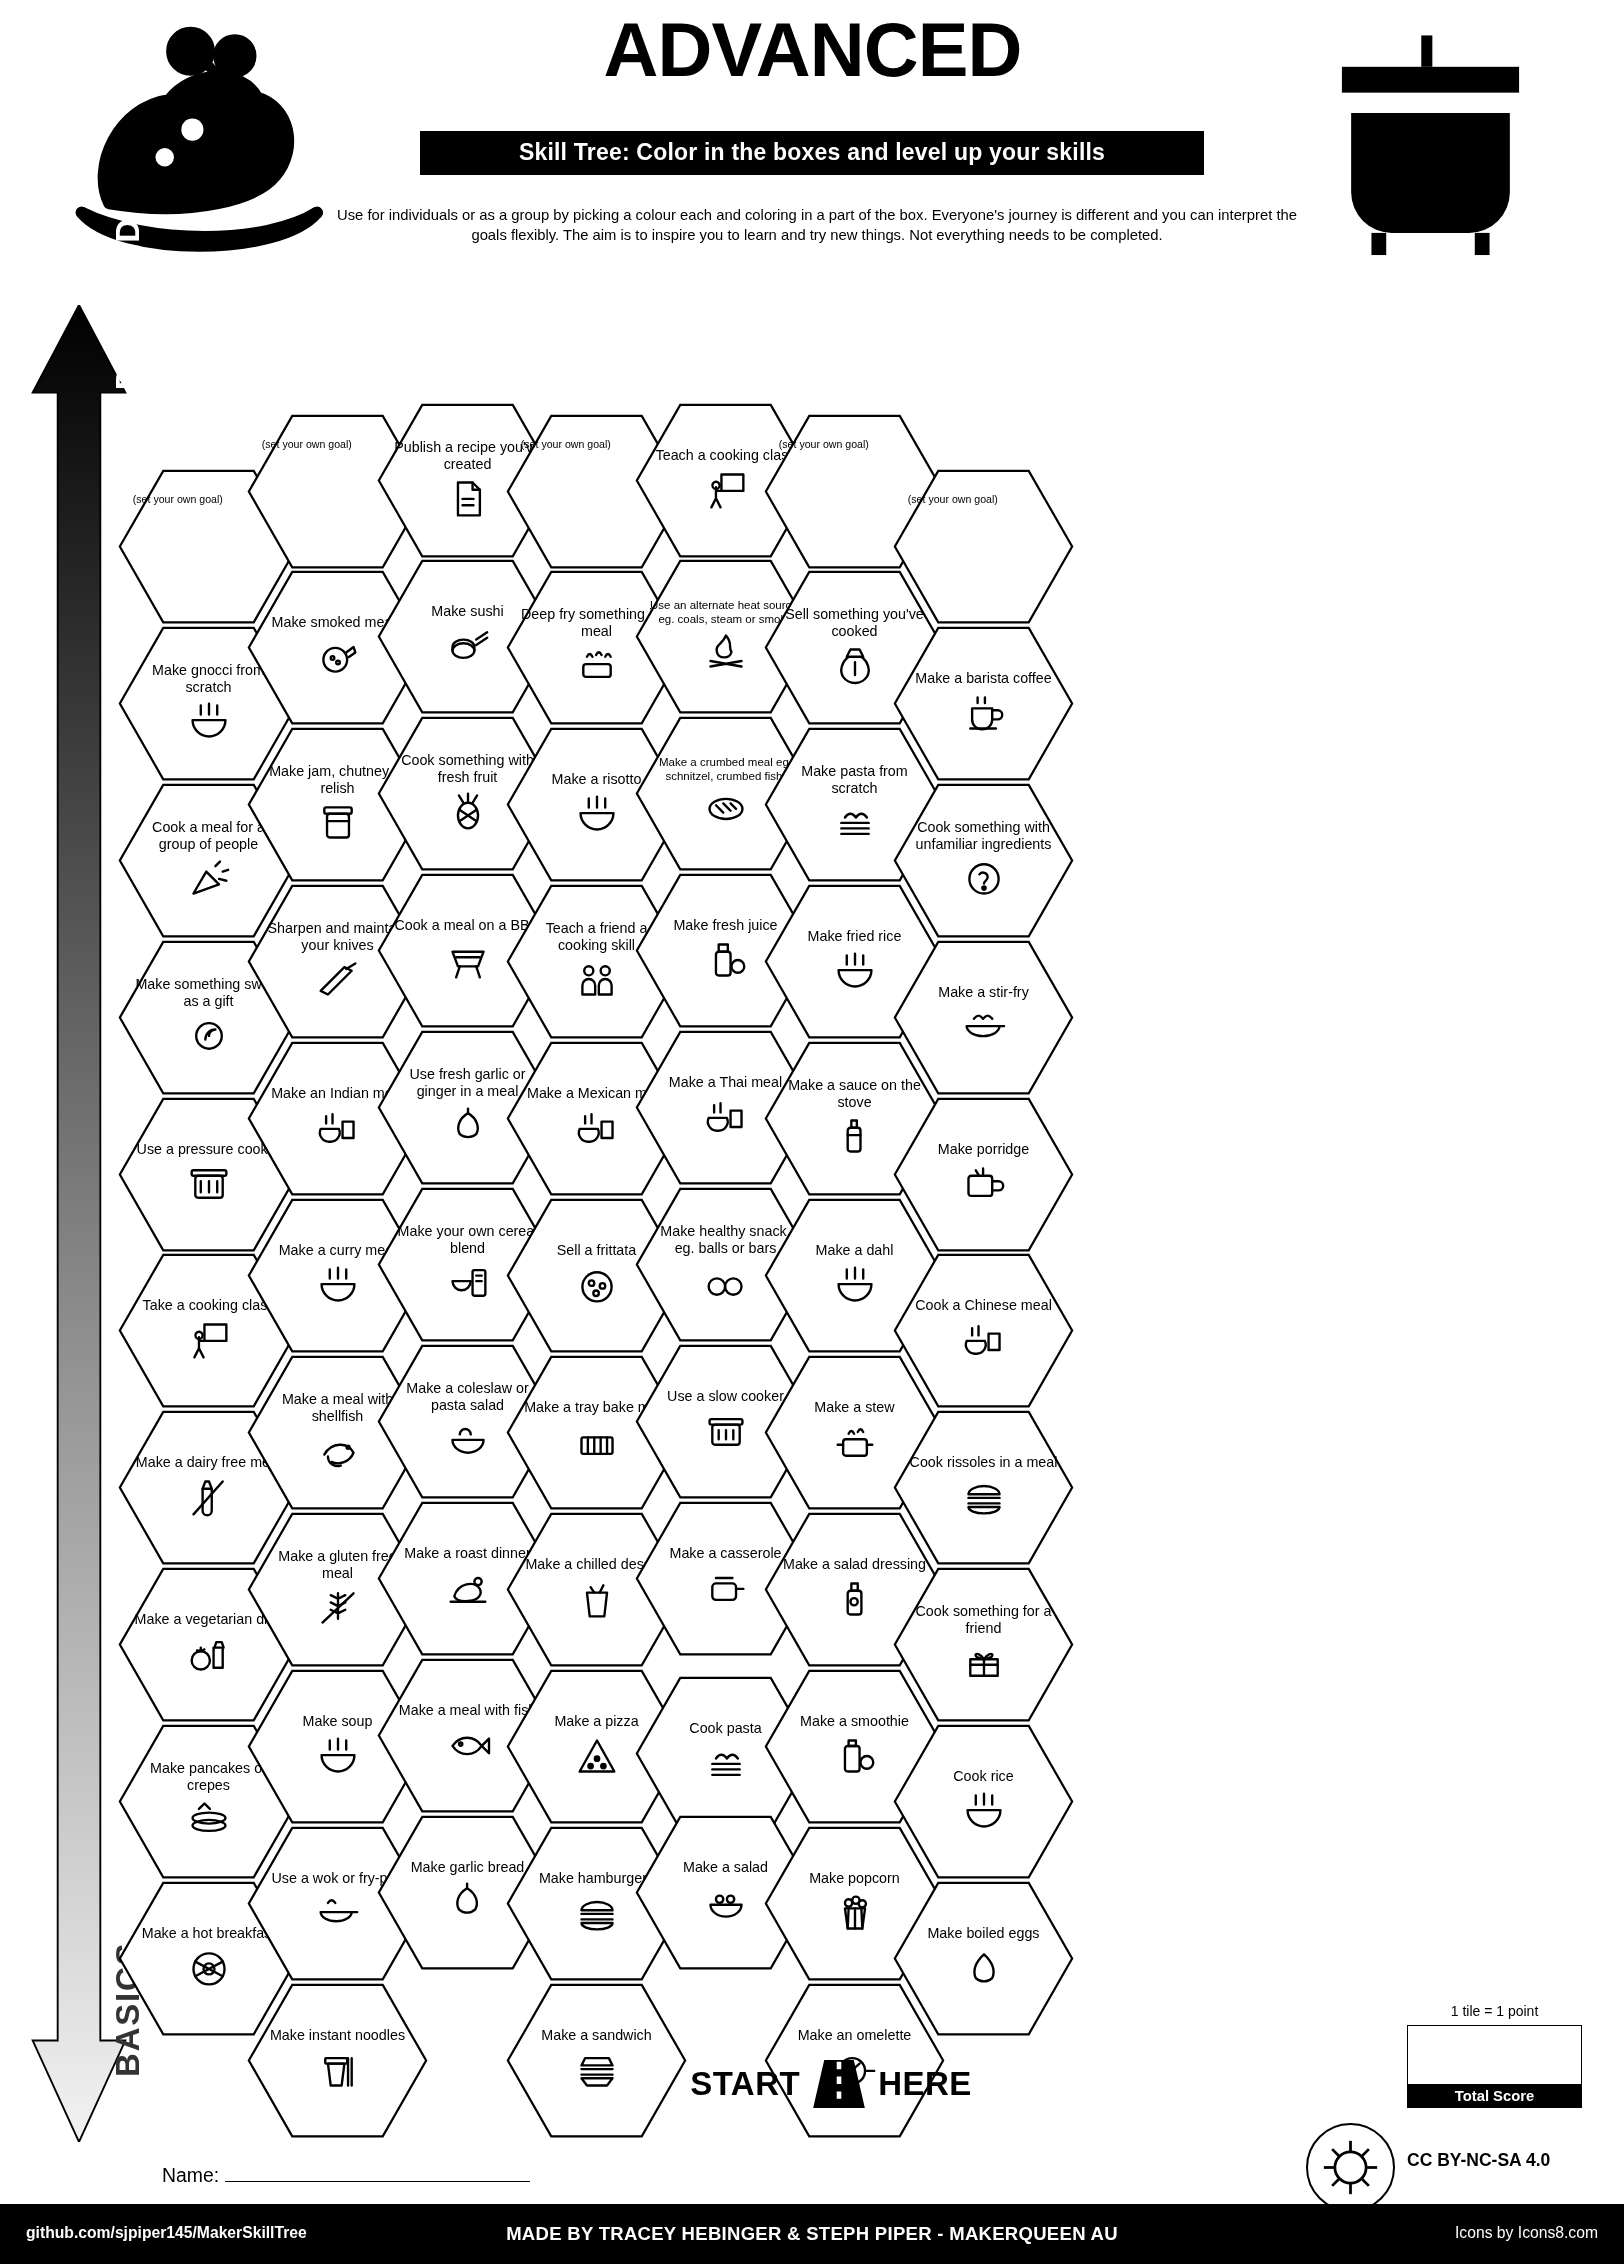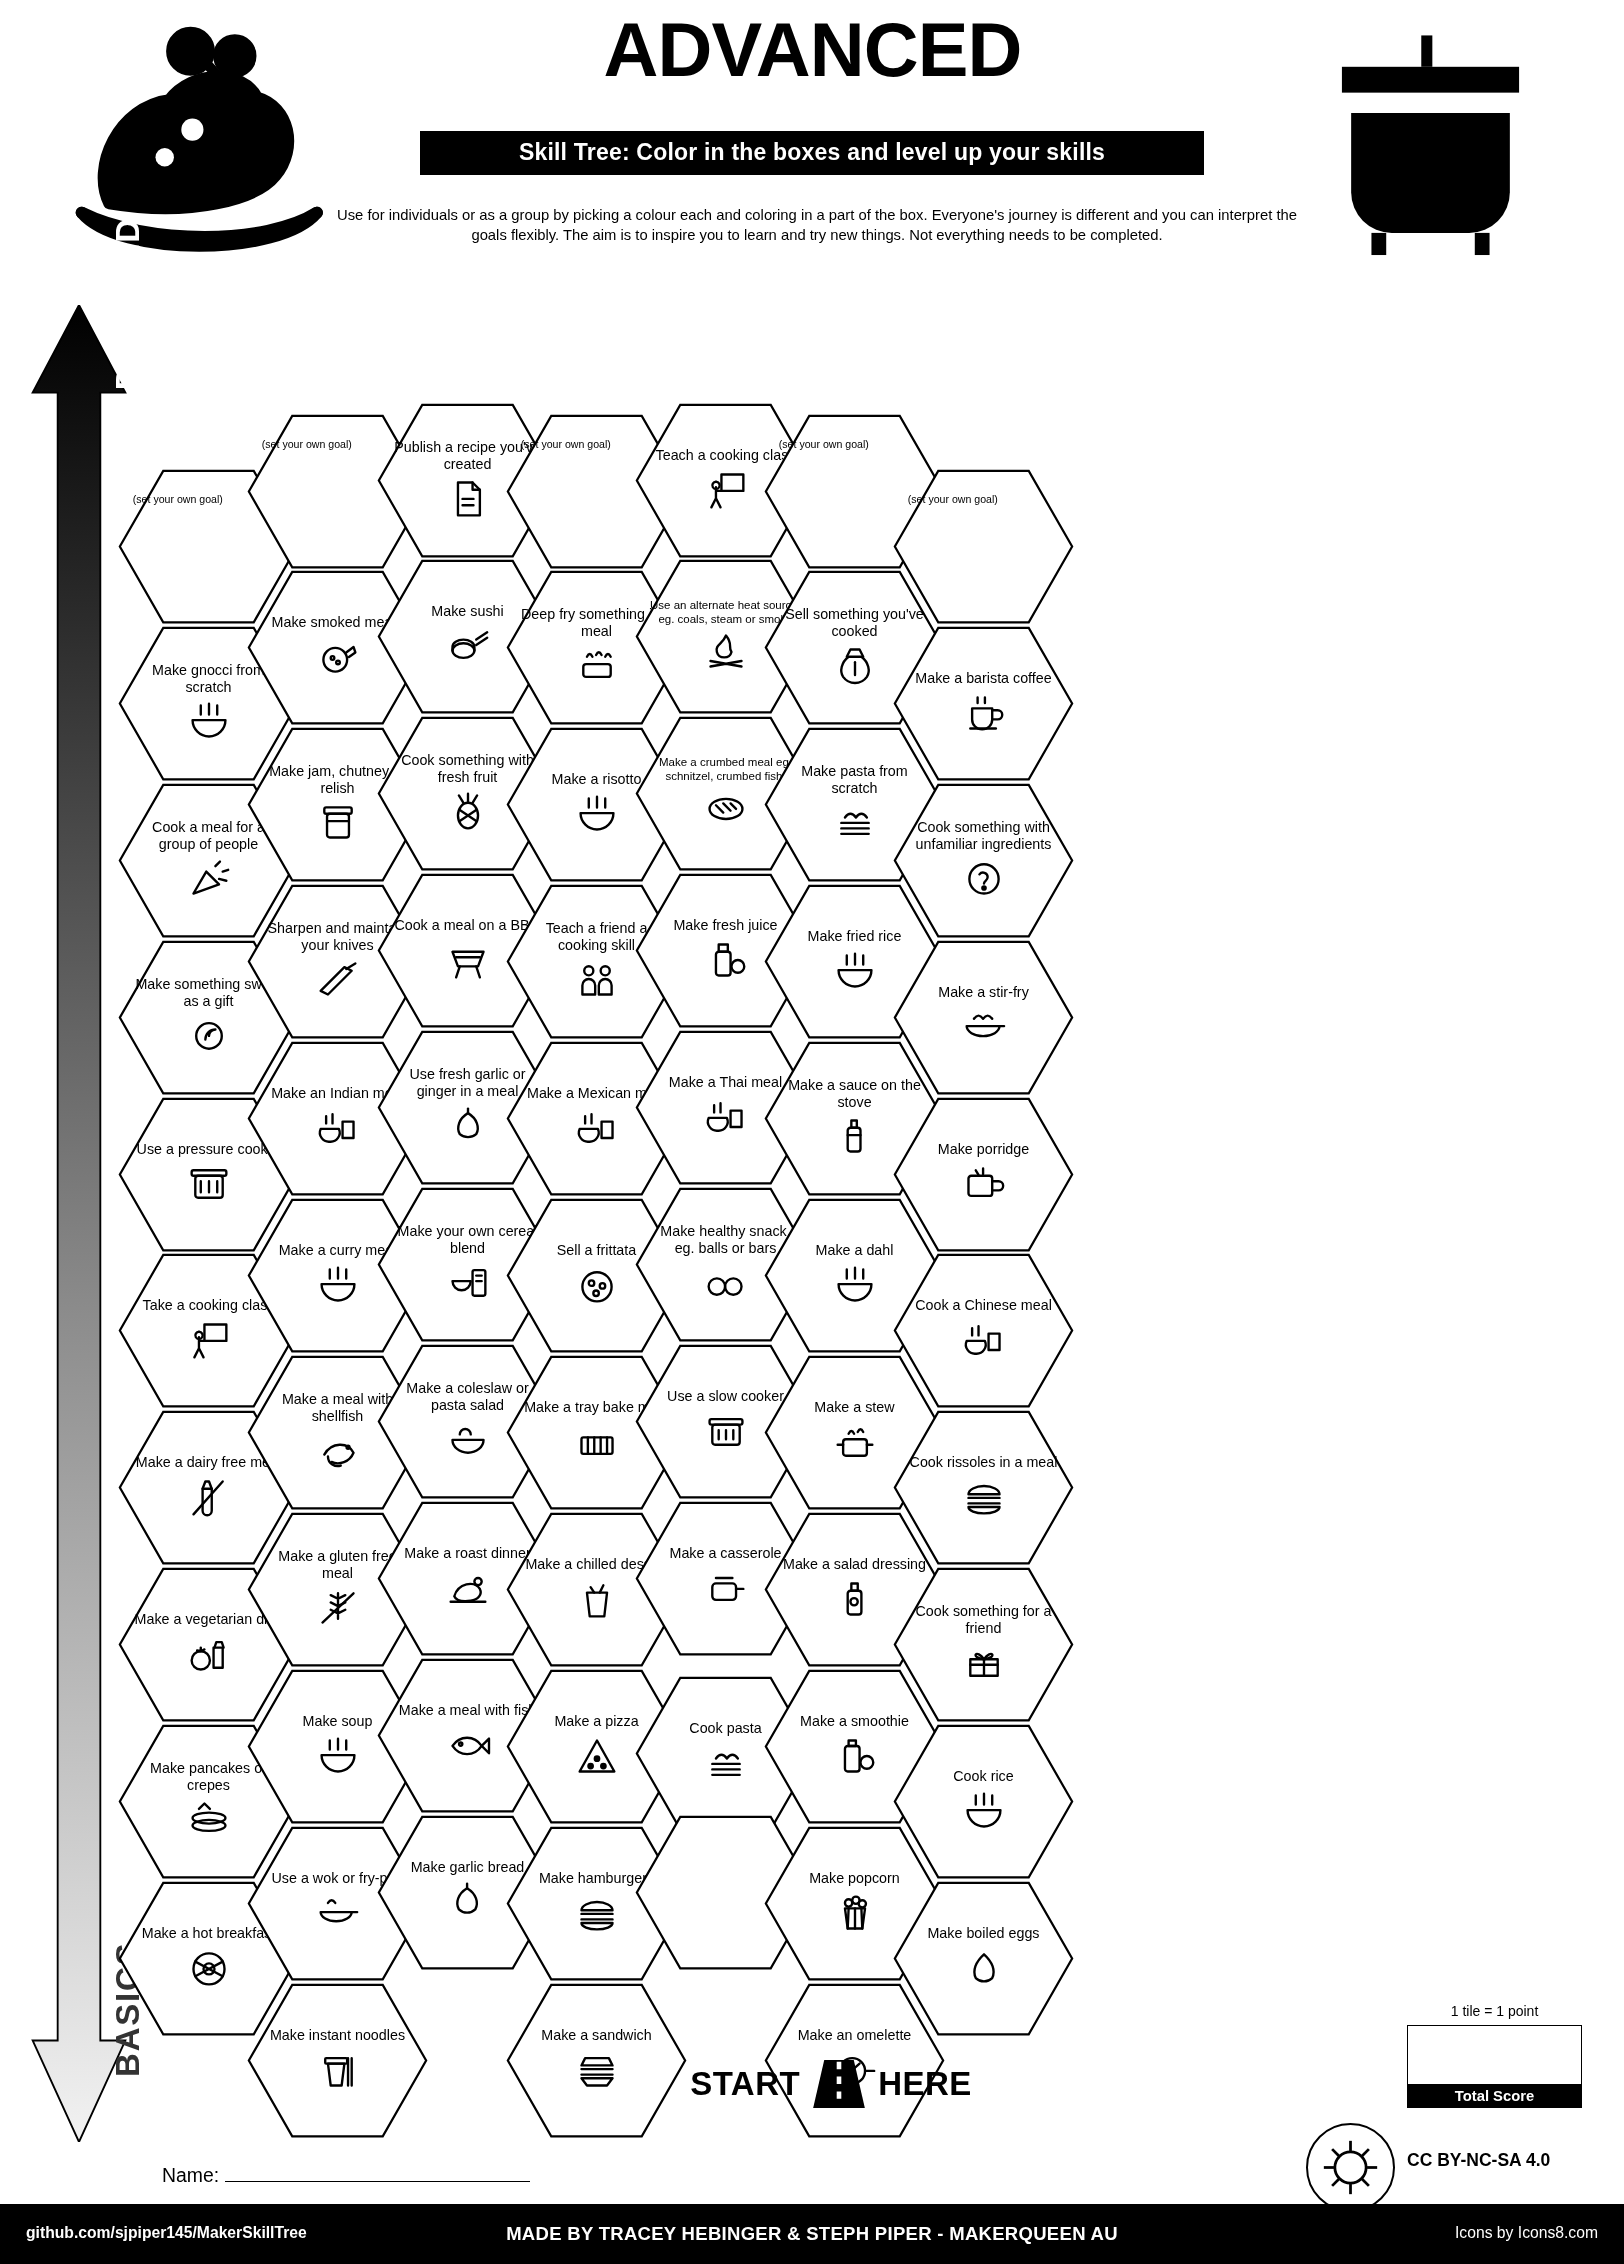--- a/index.html
+++ b/index.html
@@ -744,20 +744,28 @@
         <div class="gicon"><svg width="46" height="42" viewBox="0 0 50 46" fill="none" stroke="#000" stroke-width="2.6" stroke-linecap="round" stroke-linejoin="round">
             <path d="M10 30 h30 M10 24 h30 M10 36 h30"></path>
             <path d="M14 18 q6 -8 12 0 q6 -8 12 0"></path>
           </svg></div>
       </div>
     </div>
     <div class="hex" style="left: 635px; top: 1538px;">
       <svg class="shape" viewBox="0 0 196 168" preserveAspectRatio="none">
         <polygon points="49,2 147,2 194,84 147,166 49,166 2,84" fill="#fff" stroke="#000" stroke-width="2.4"></polygon>
       </svg>
+      <div class="content">
+        <div class="label">Make a salad</div>
+        <div class="gicon"><svg width="46" height="42" viewBox="0 0 50 46" fill="none" stroke="#000" stroke-width="2.6" stroke-linecap="round" stroke-linejoin="round">
+            <path d="M8 26 h34 a17 13 0 0 1 -34 0z"></path>
+            <circle cx="18" cy="20" r="4"></circle>
+            <circle cx="30" cy="20" r="4"></circle>
+          </svg></div>
+      </div>
     </div>
     <div class="hex goalbox" style="left: 764px; top: 137px;">
       <svg class="shape" viewBox="0 0 196 168" preserveAspectRatio="none">
         <polygon points="49,2 147,2 194,84 147,166 49,166 2,84" fill="#fff" stroke="#000" stroke-width="2.4"></polygon>
       </svg>
       <div class="content">
         <div class="goal">(set your own goal)</div>
       </div>
     </div>
     <div class="hex" style="left: 764px; top: 293px;">

